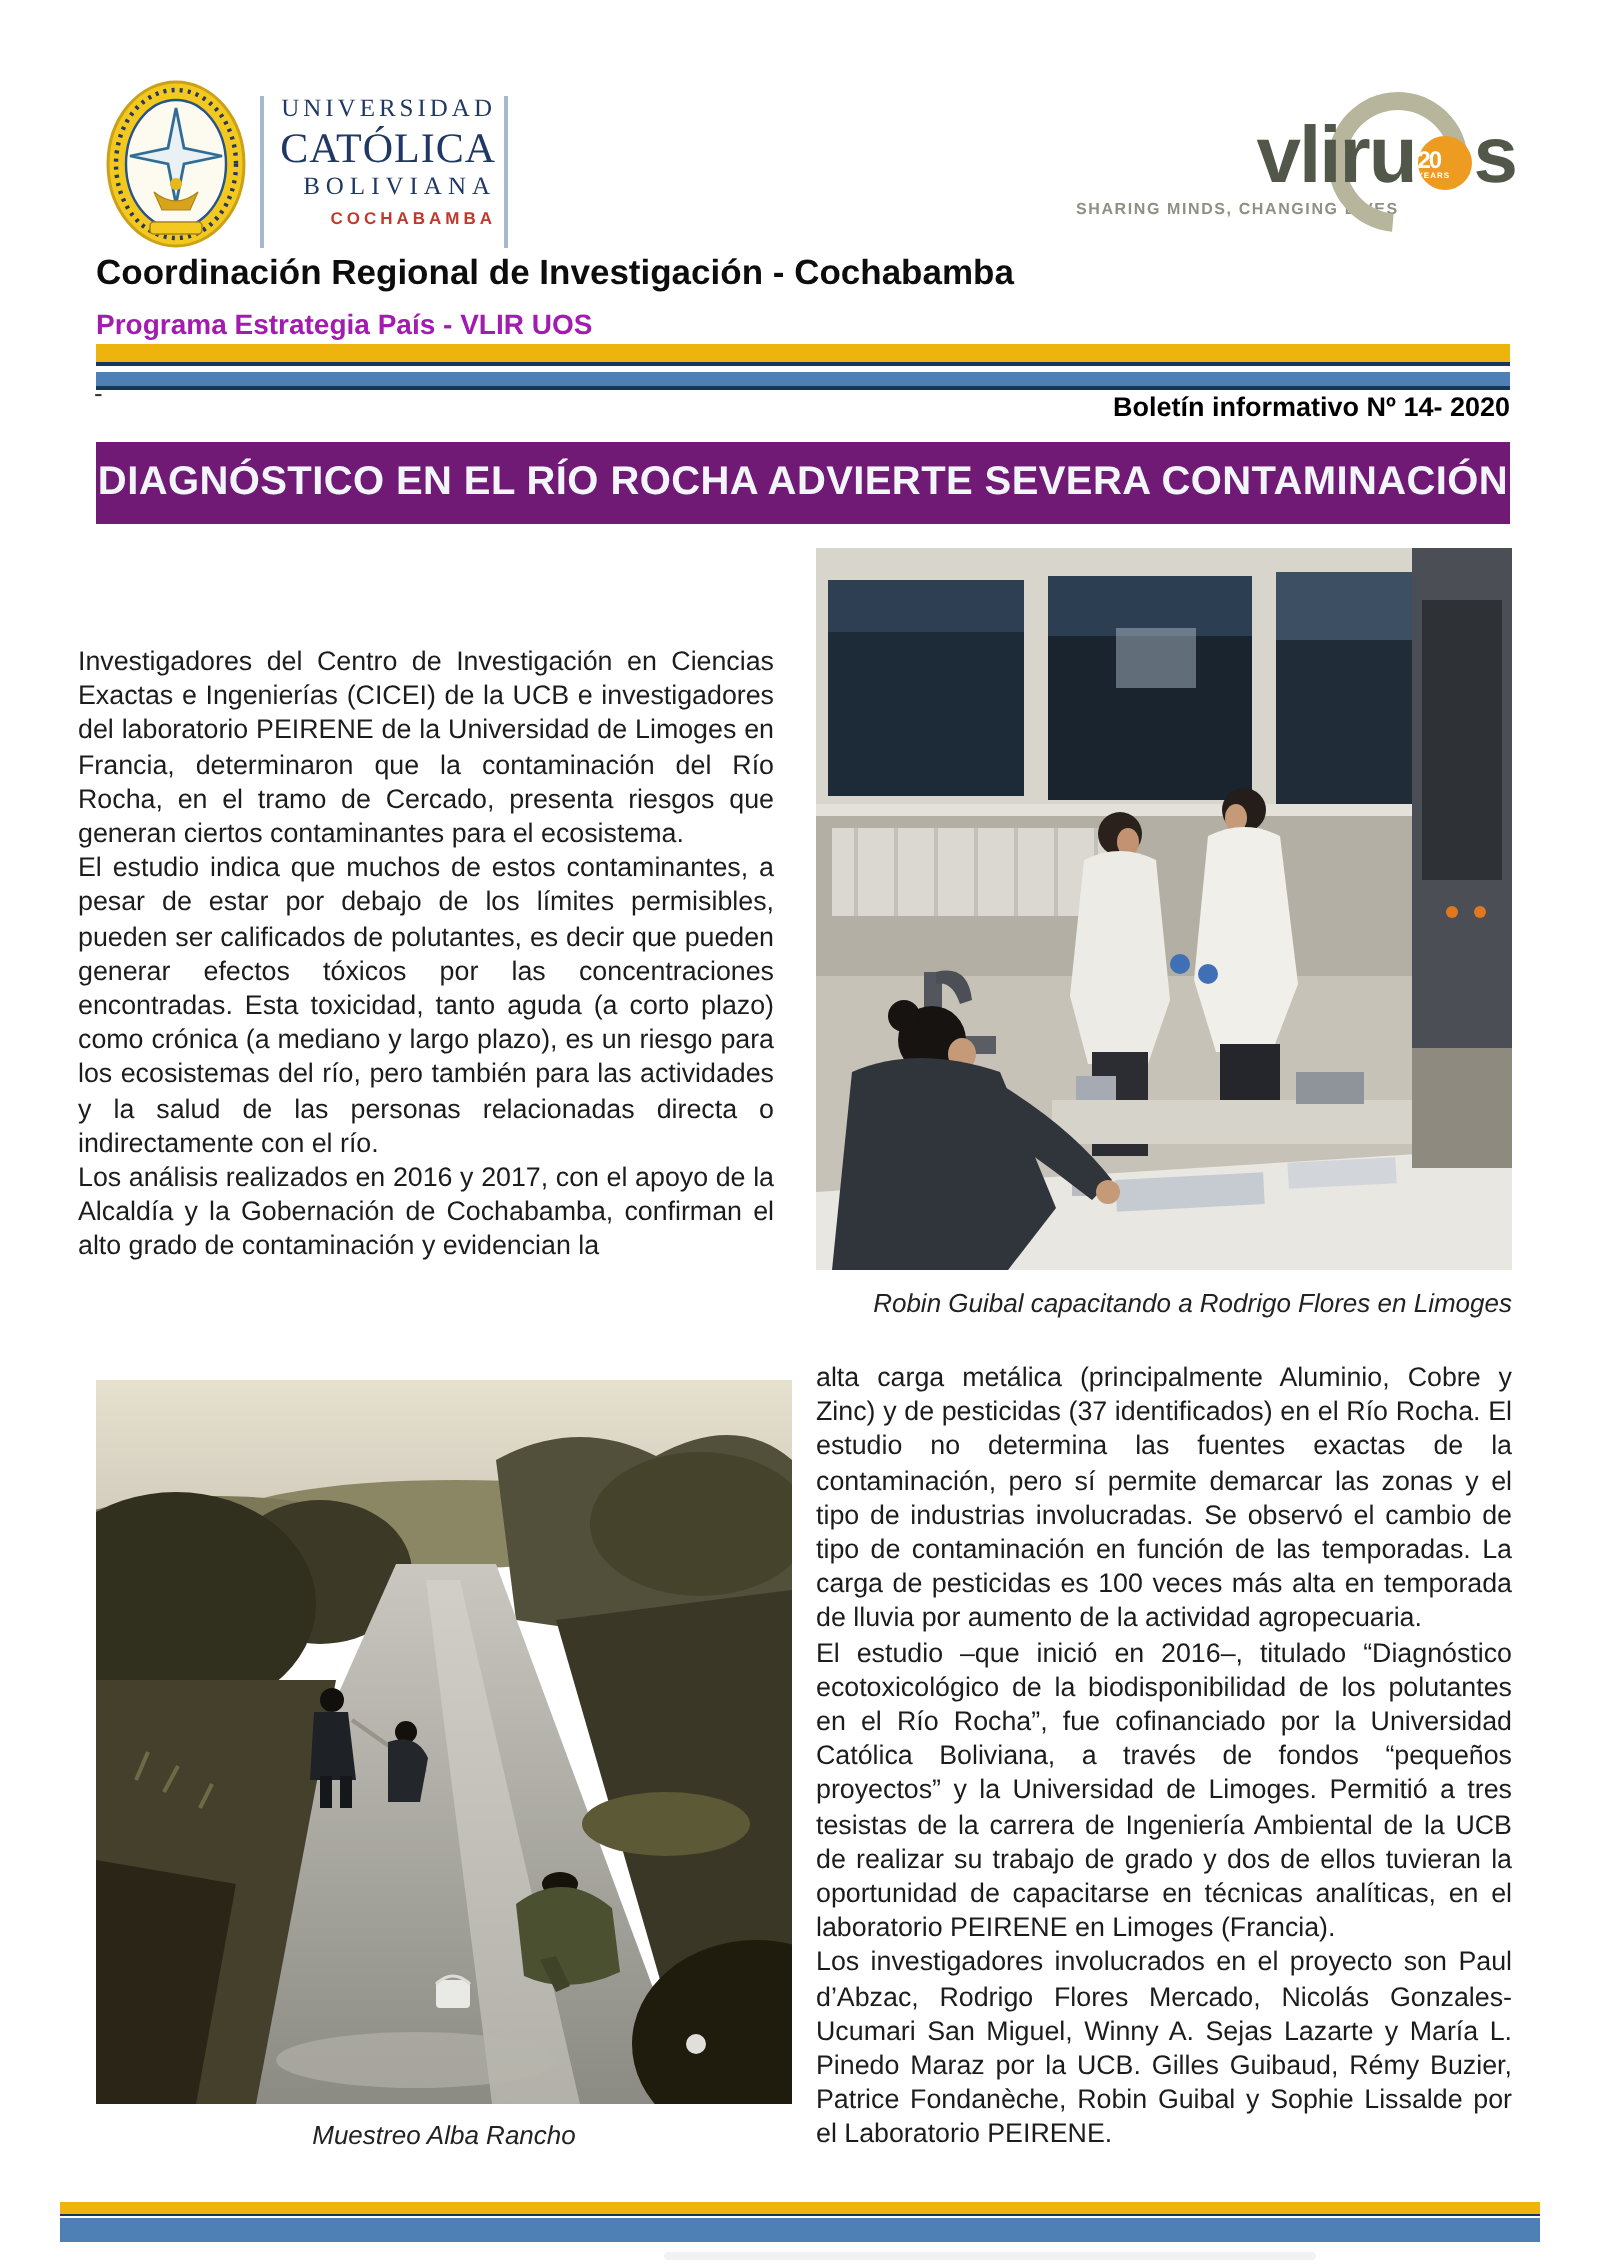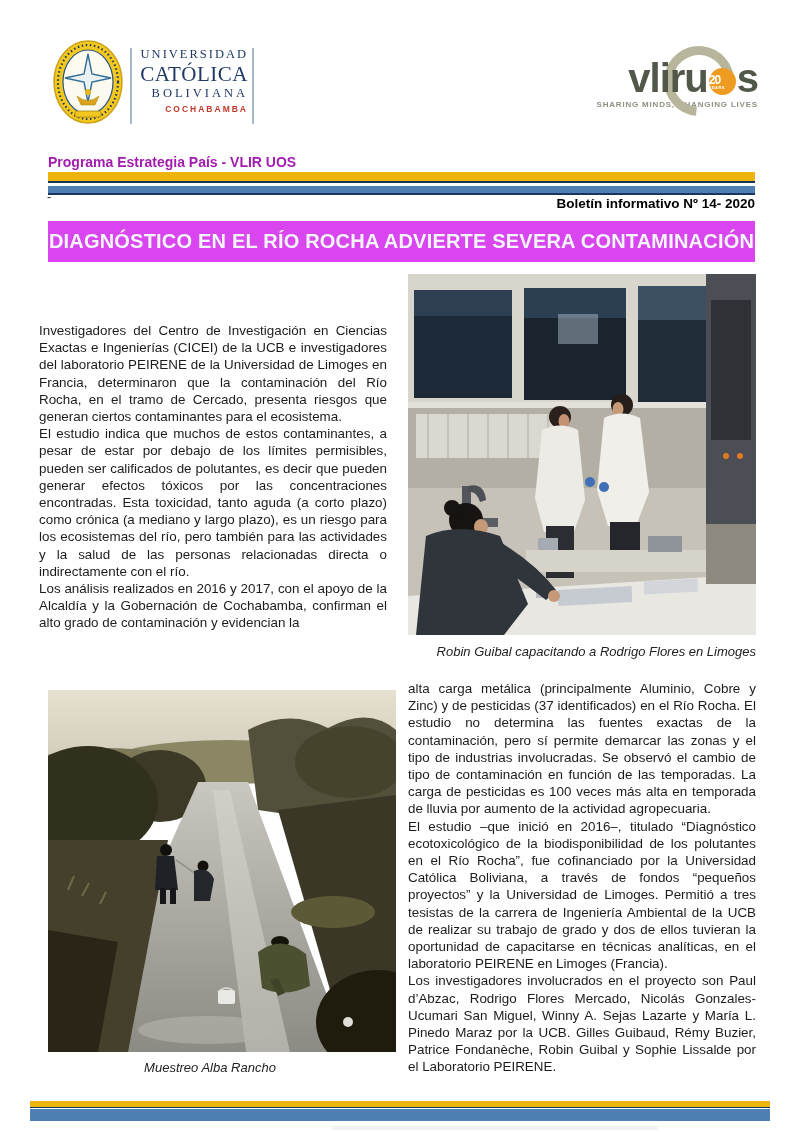--- a/index.html
+++ b/index.html
@@ -22,45 +22,45 @@
   .vlir{position:absolute;right:42px;top:58px;width:220px;height:70px;}
   .vlir .word{position:relative;display:flex;align-items:flex-end;justify-content:flex-end;
               font-weight:bold;font-size:40px;line-height:1;color:#51584a;letter-spacing:-1px;}
   .vlir .swoosh{position:absolute;right:24px;top:-12px;width:52px;height:52px;border:9px solid #b7b69c;
                 border-radius:50%;border-bottom-color:transparent;transform:rotate(-40deg);z-index:0;}
   .vlir .part{position:relative;z-index:1;}
   .vlir .badge{position:relative;z-index:2;width:27px;height:27px;border-radius:50%;background:#ed9b21;
                color:#fff;display:flex;flex-direction:column;align-items:flex-start;justify-content:center;
                font-size:12px;font-weight:bold;margin:0 1px 3px 1px;line-height:1;}
   .vlir .badge .yrs{font-size:4px;letter-spacing:0.5px;}
-  .vlir .tagline{margin-top:2px;text-align:right;font-size:8px;font-weight:bold;letter-spacing:0.8px;
+  .vlir .tagline{margin-top:2px;font-size:8px;font-weight:bold;letter-spacing:0.8px;
                  color:#8f9083;}
 
   .dept-title{position:absolute;left:48px;top:126px;font-size:17.5px;font-weight:bold;color:#0d0d0d;}
   .program-subtitle{position:absolute;left:48px;top:154px;font-size:14px;font-weight:bold;color:#a21caf;}
 
   .bar-yellow{position:absolute;left:48px;top:172px;width:707px;height:9px;background:#edb40e;
               border-bottom:2px solid #17365d;}
   .bar-blue{position:absolute;left:48px;top:186px;width:707px;height:7px;background:#4e7fb5;
             border-bottom:2px solid #17365d;}
   .tiny-dash{position:absolute;left:47px;top:189px;font-size:13px;color:#333;}
   .bulletin{position:absolute;right:45px;top:196px;font-size:13.5px;font-weight:bold;color:#000000;}
 
-  .banner{position:absolute;left:48px;top:221px;width:707px;height:41px;background:#d946ef;
+  .banner{position:absolute;left:48px;top:221px;width:707px;height:41px;background:#701a75;
           display:flex;align-items:center;justify-content:center;}
   .banner span{color:#f2f6fa;font-size:20px;font-weight:bold;letter-spacing:0.2px;}
 
   
   .colL{position:absolute;left:39px;top:274px;width:348px;margin-top:48px;}
   .colR-photo{position:absolute;left:408px;top:274px;width:348px;height:361px;}
   .colR-caption{position:absolute;left:408px;top:644px;width:348px;text-align:right;
                 font-style:italic;font-size:13px;color:#222;}
   .colR-text{position:absolute;left:408px;top:680px;width:348px;}
   .colL-photo{position:absolute;left:48px;top:690px;width:348px;height:362px;}
-  .colL-caption{position:absolute;left:36px;top:1060px;width:348px;text-align:center;
+  .colL-caption{position:absolute;left:48px;top:1060px;width:348px;text-align:center;
                 font-style:italic;font-size:13px;color:#222;}
   .body-text p{margin:0;font-size:13.4px;line-height:17.2px;text-align:justify;color:#1c1c1c;}
 
   
   .foot-yellow{position:absolute;left:30px;top:1101px;width:740px;height:6px;background:#edb40e;
                border-bottom:1px solid #17365d;}
   .foot-blue{position:absolute;left:30px;top:1109px;width:740px;height:12px;background:#4e7fb5;}
   .scroll-hint{position:absolute;left:332px;top:1126px;width:326px;height:4px;background:#f2f2f2;border-radius:2px;}
 
   svg{display:block;}
@@ -98,20 +98,21 @@
       <span class="part">ru</span>
       <span class="badge">
         <span>20</span>
         <span class="yrs">YEARS</span>
       </span>
       <span class="part">s</span>
     </div>
     <div class="tagline">SHARING MINDS, CHANGING LIVES</div>
   </div>
 
+  <div class="dept-title">Coordinación Regional de Investigación - Cochabamba</div>
   <div class="program-subtitle">Programa Estrategia País - VLIR UOS</div>
 
   <div class="bar-yellow"></div>
   <div class="bar-blue"></div>
   <div class="tiny-dash">-</div>
   <div class="bulletin">Boletín informativo Nº 14- 2020</div>
 
   <div class="banner">
     <span>DIAGNÓSTICO EN EL RÍO ROCHA ADVIERTE SEVERA CONTAMINACIÓN</span>
   </div>

